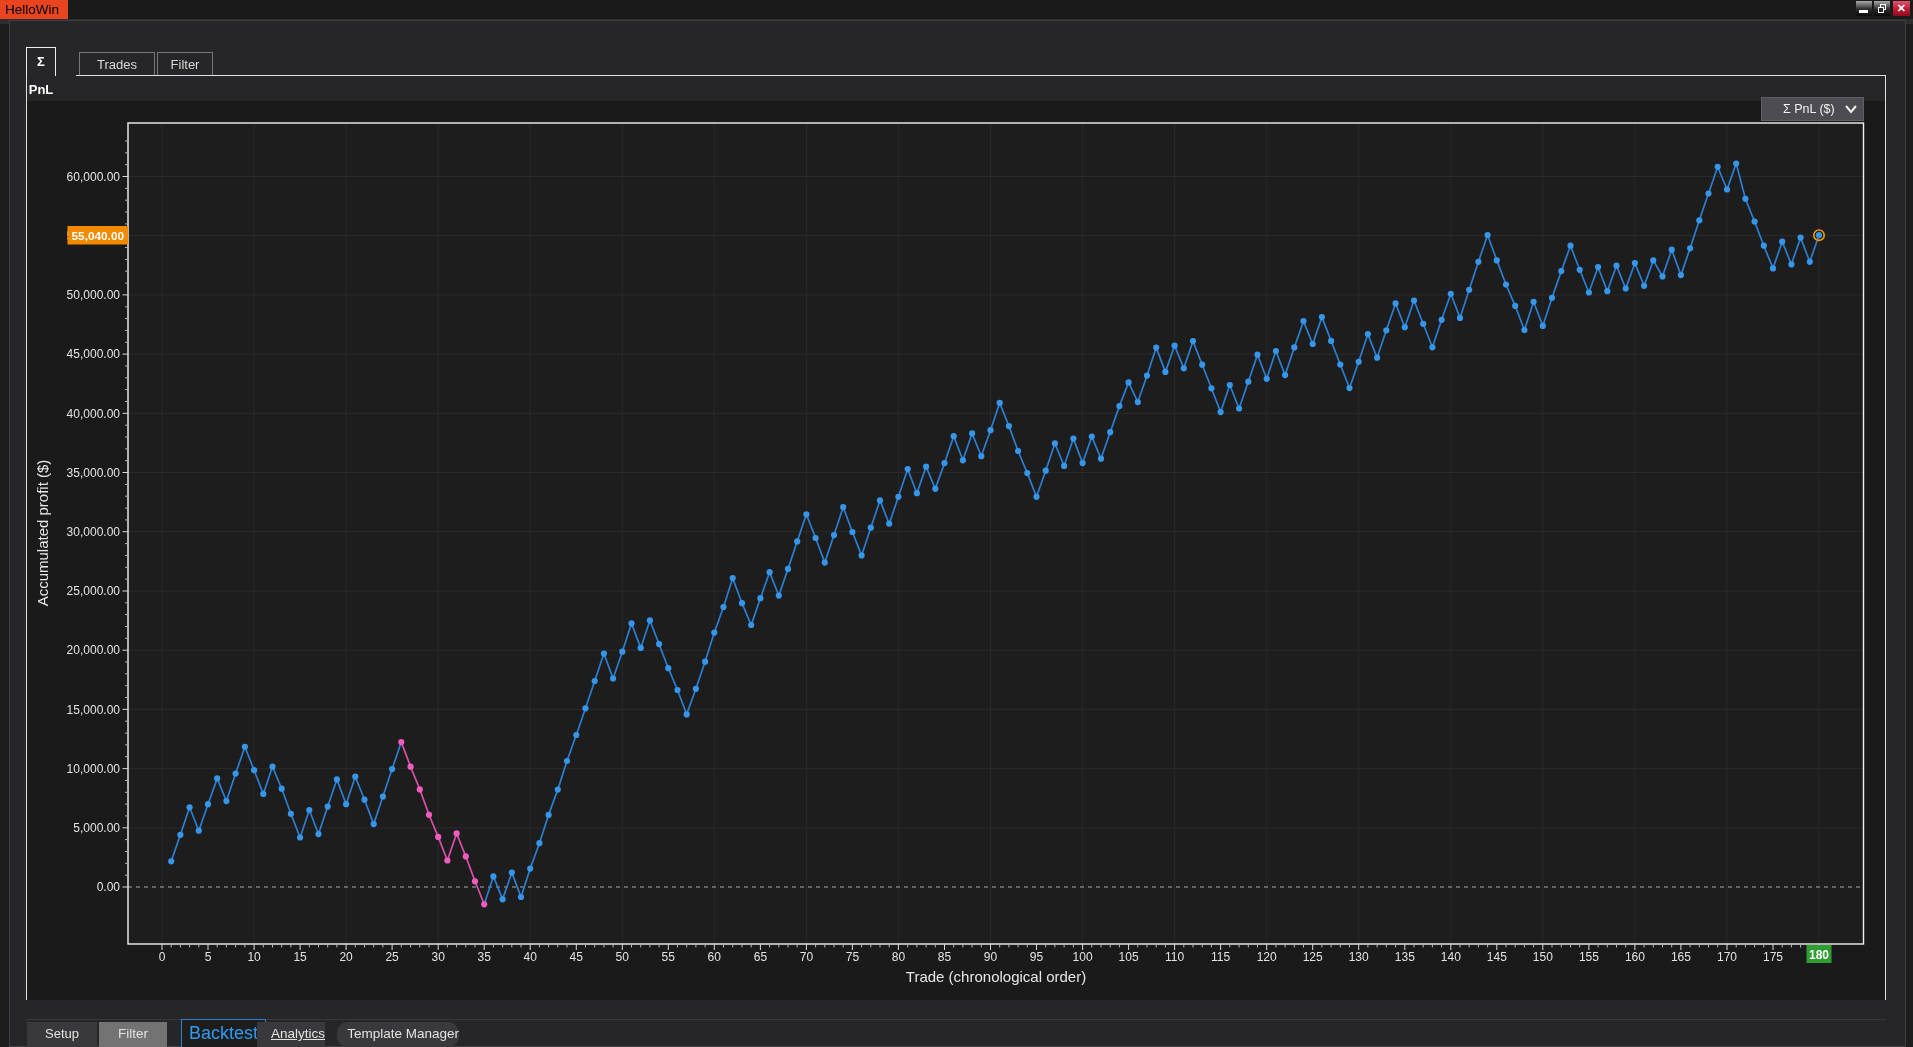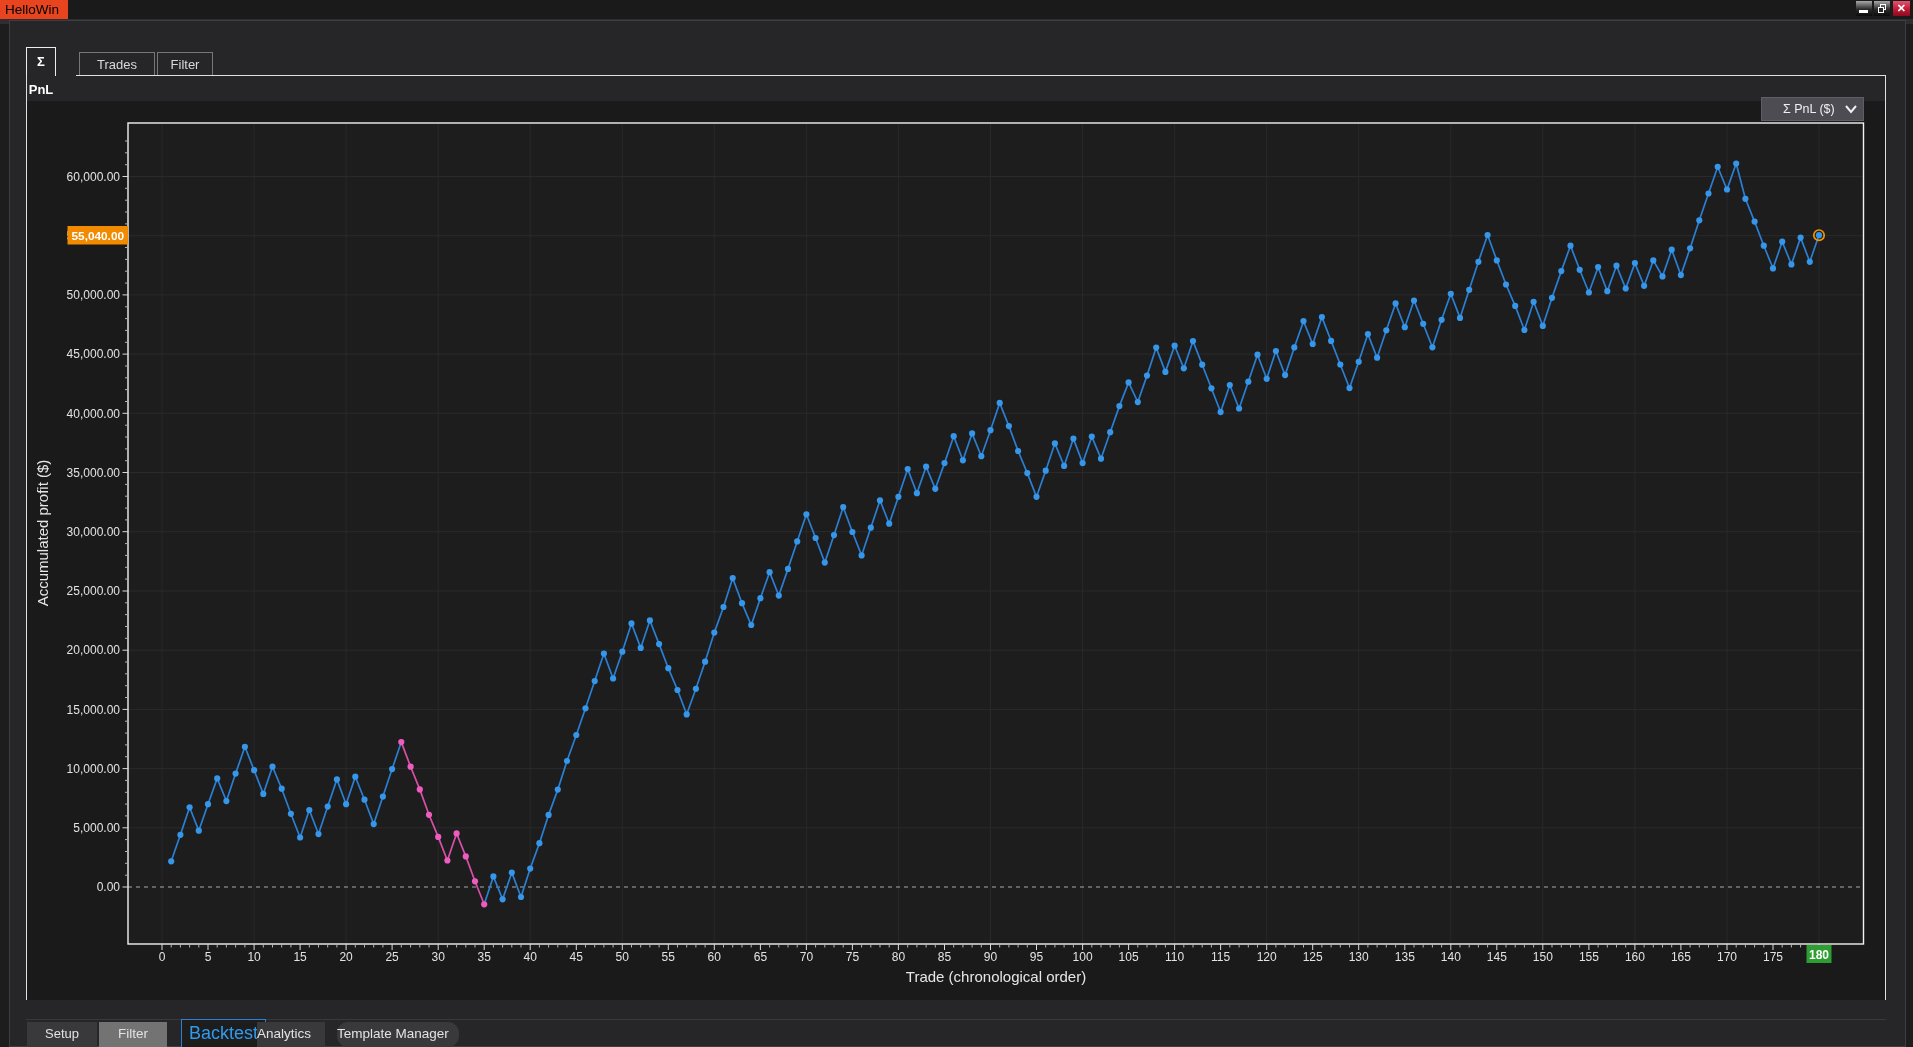--- a/index.html
+++ b/index.html
@@ -557,14 +557,14 @@
       <circle cx="465.8" cy="856.4" r="3.1"></circle>
       <circle cx="475.0" cy="881.3" r="3.1"></circle>
       <circle cx="484.2" cy="904.3" r="3.1"></circle>
     </g>
 <circle cx="1819.0" cy="235.2" r="5.2" fill="none" stroke="#f29400" stroke-width="1.7"></circle>
 </svg>
 
 <div class="abs" style="left:27px;top:1022px;width:70px;height:25px;background:#39393c;color:#e2e2e2;font-size:13px;text-align:center;line-height:24px;">Setup</div>
 <div class="abs" style="left:99px;top:1022px;width:68px;height:25px;background:#737373;color:#e2e2e2;font-size:13.5px;text-align:center;line-height:24px;">Filter</div>
 <div class="abs" style="left:170px;top:1019px;width:85px;height:28px;background:#1d1d1e;border:1px solid #2e7fd2;border-bottom:none;color:#2f9bef;font-size:18px;font-weight:normal;text-align:center;line-height:26px;margin-left:11px;">Backtest</div>
-<div class="abs" style="left:257px;top:1022px;width:68px;height:25px;background:#39393c;color:#e2e2e2;font-size:13.5px;text-align:left;line-height:24px;">Analytics</div>
-<div class="abs" style="left:337px;top:1022px;width:122px;height:25px;background:#39393c;color:#e2e2e2;font-size:13.5px;text-align:left;line-height:24px;border-radius:11px;">Template Manager</div>
+<div class="abs" style="left:257px;top:1022px;width:68px;height:25px;background:#39393c;color:#e2e2e2;font-size:13.5px;text-align:right;line-height:24px;text-decoration:underline;">Analytics</div>
+<div class="abs" style="left:337px;top:1022px;width:122px;height:25px;background:#39393c;color:#e2e2e2;font-size:13.5px;text-align:right;line-height:24px;border-radius:11px;">Template Manager</div>
 
 </body></html>

